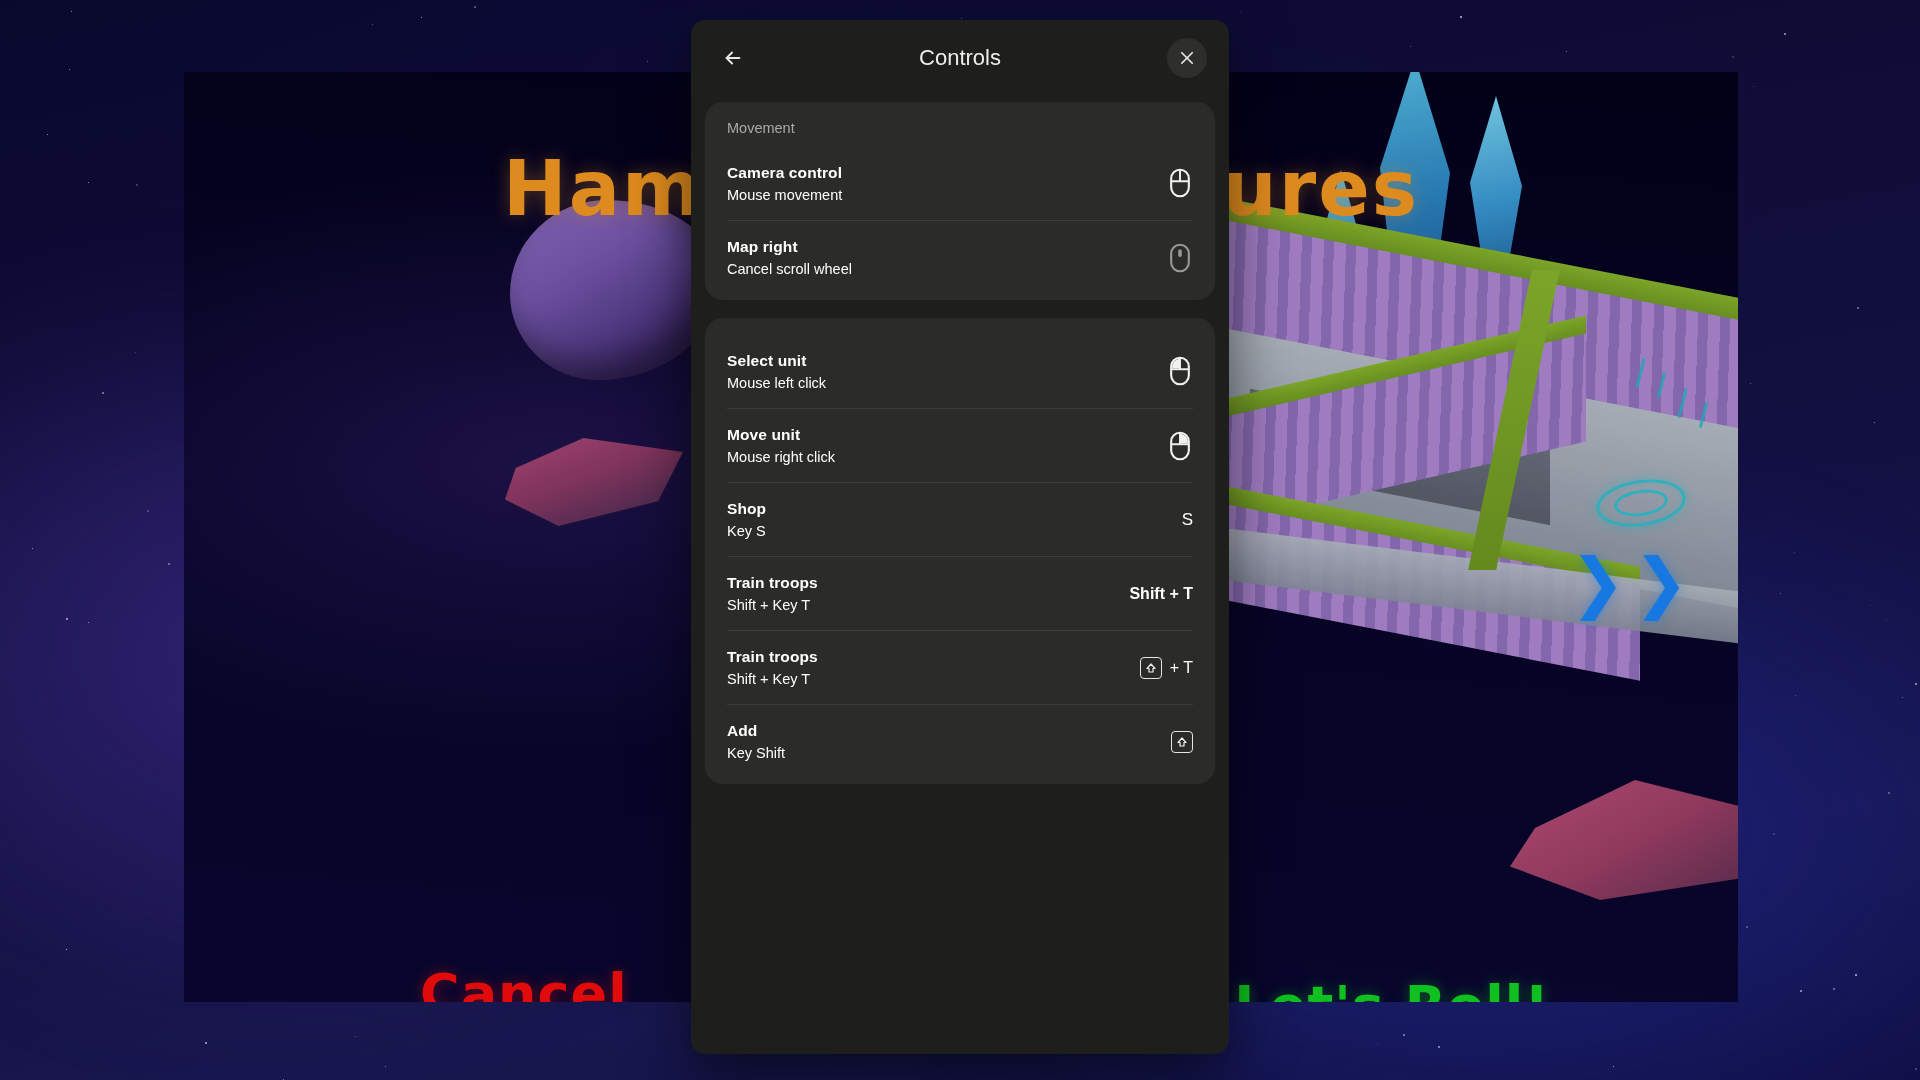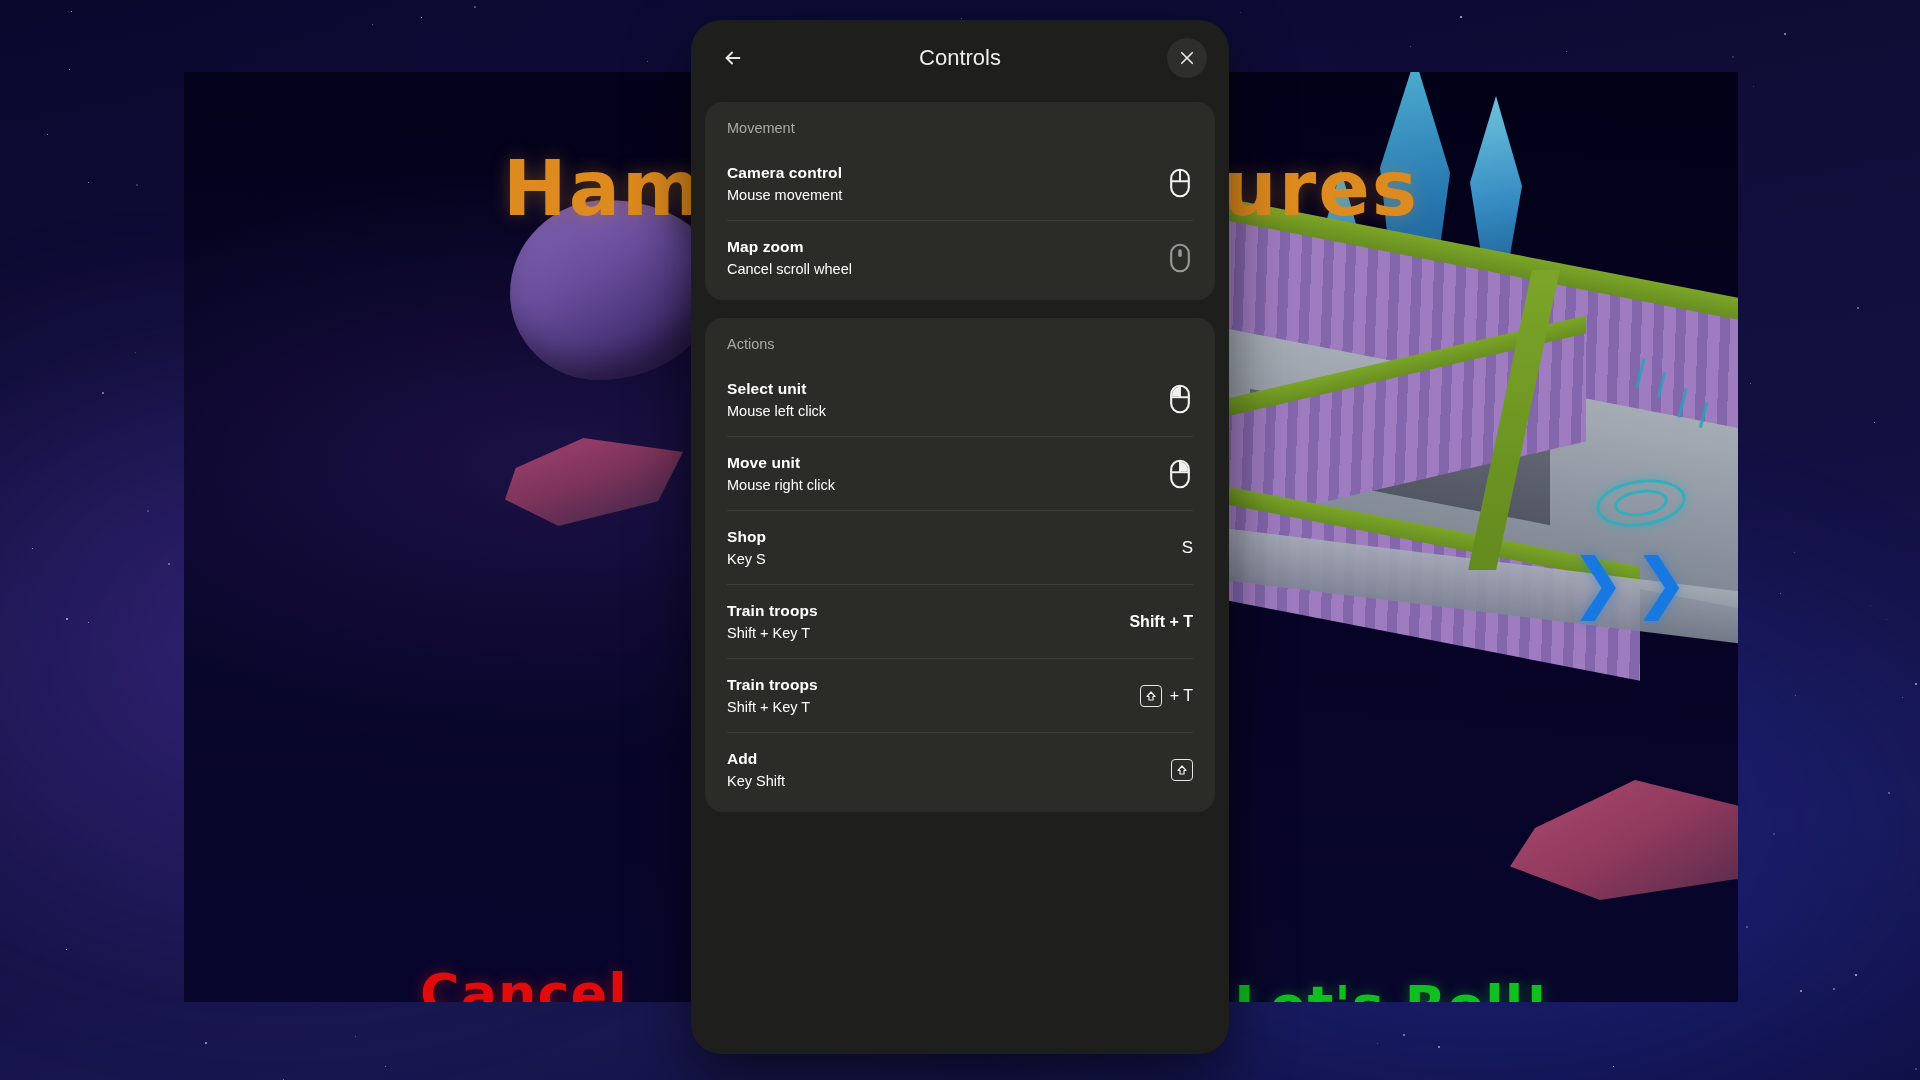--- a/index.html
+++ b/index.html
@@ -137,21 +137,21 @@
   }
   .tick { position:absolute; width:3px; background:#23B9CE; opacity:.8; }
 
   
   #scrim { position:absolute; inset:0; background:rgba(0,0,0,.10); }
 
   
   #dialog {
     position:absolute; left:691px; top:20px;
     width:538px; height:1034px;
-    background:#1E1E1C; border-radius:30px;
+    background:#1E1E1C; border-radius:14px;
     display:flex; flex-direction:column;
     box-shadow:0 22px 60px rgba(0,0,0,.55);
     overflow:hidden;
   }
   .dlg-header {
     position:relative; height:76px; flex:0 0 76px;
     display:flex; align-items:center; padding:0 22px;
   }
   .icon-btn {
     width:40px; height:40px; border-radius:50%;
@@ -438,33 +438,32 @@
           <div class="row-right">
             <svg class="mouse-icon" viewBox="0 0 26 34">
               <rect x="3" y="2" width="20" height="30" rx="10" ry="10" fill="none" stroke="currentColor" stroke-width="2.4"></rect>
               <line x1="3.6" y1="15" x2="22.4" y2="15" stroke="currentColor" stroke-width="2.2"></line>
               <line x1="13" y1="2.4" x2="13" y2="15" stroke="currentColor" stroke-width="2.2"></line>
             </svg>
           </div>
         </div>
         <div class="row">
           <div class="row-text">
-            <div class="row-label">Map zoom</div>
+            <div class="row-label">Map right</div>
             <div class="row-sub">Cancel scroll wheel</div>
           </div>
           <div class="row-right dim">
             <svg class="mouse-icon" viewBox="0 0 26 34">
               <rect x="3" y="2" width="20" height="30" rx="10" ry="10" fill="none" stroke="currentColor" stroke-width="2.4"></rect>
               <rect x="11" y="7" width="4" height="9" rx="2" fill="currentColor"></rect>
             </svg>
           </div>
         </div>
       </div>
       <div class="section">
-        <div class="section-title">Actions</div>
         <div class="row first">
           <div class="row-text">
             <div class="row-label">Select unit</div>
             <div class="row-sub">Mouse left click</div>
           </div>
           <div class="row-right">
             <svg class="mouse-icon" viewBox="0 0 26 34">
               <rect x="3" y="2" width="20" height="30" rx="10" ry="10" fill="none" stroke="currentColor" stroke-width="2.4"></rect>
               <line x1="3.6" y1="15" x2="22.4" y2="15" stroke="currentColor" stroke-width="2.2"></line>
               <line x1="13" y1="2.4" x2="13" y2="15" stroke="currentColor" stroke-width="2.2"></line>

